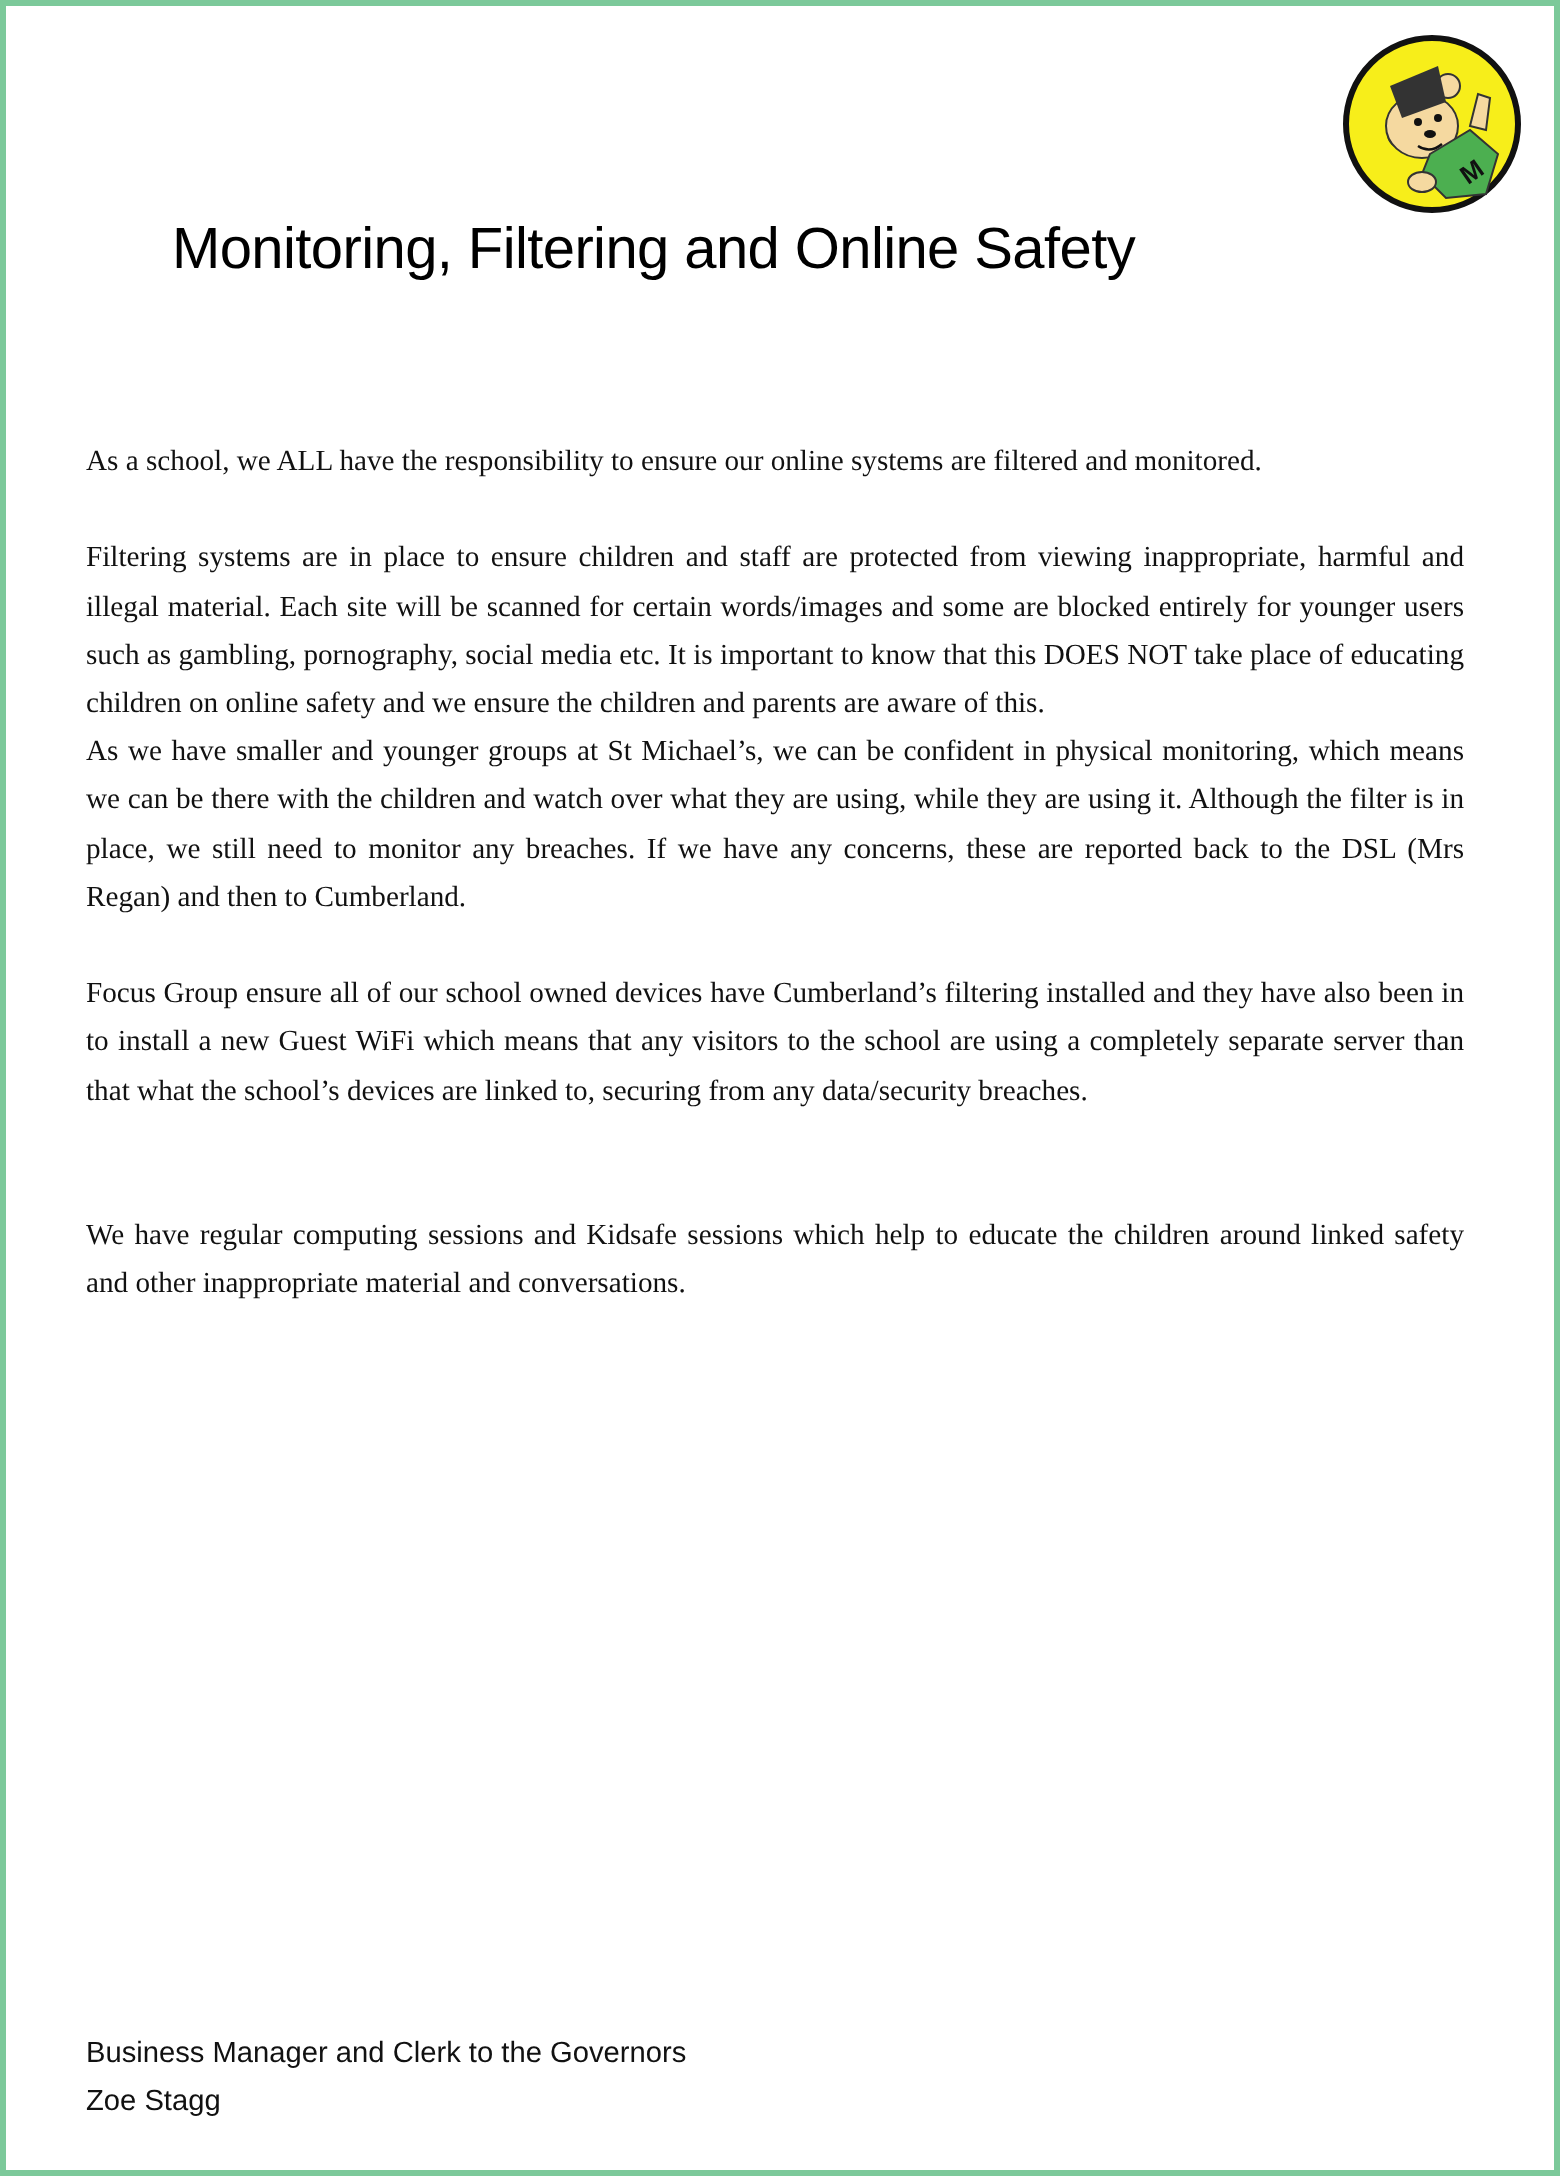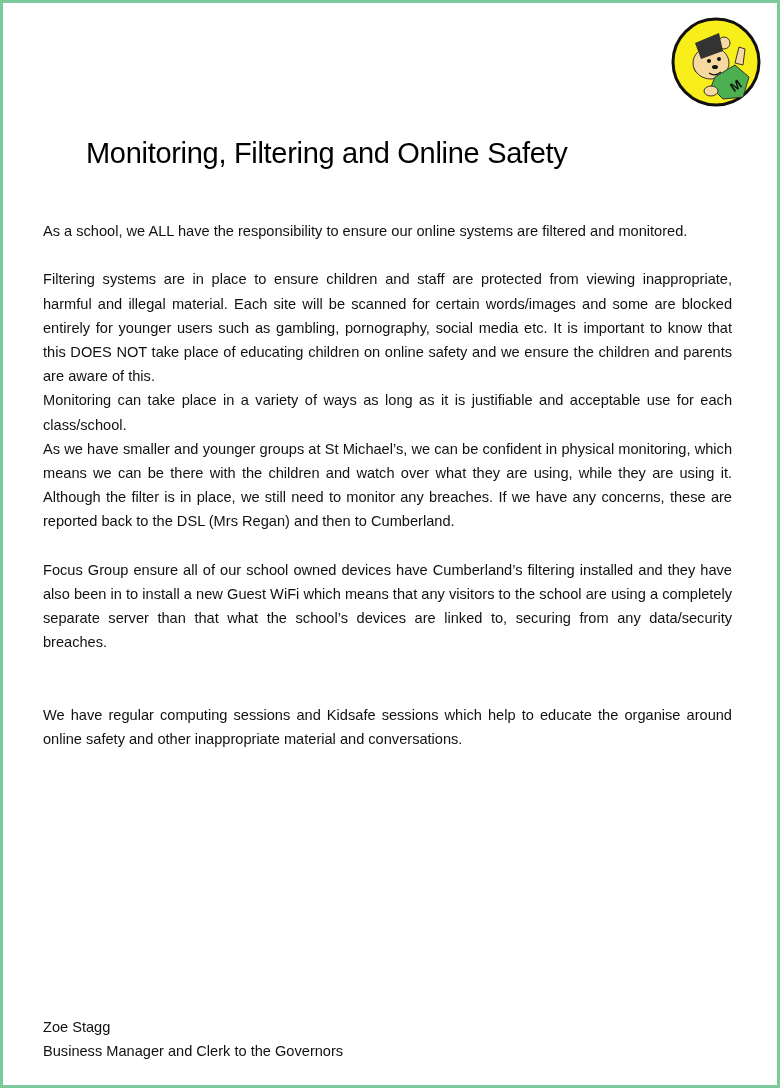--- a/index.html
+++ b/index.html
@@ -7,25 +7,25 @@
   .frame {
     position: absolute; left: 0; top: 0; width: 780px; height: 1088px;
     box-sizing: border-box; border: 3px solid #7cc99a; background: #ffffff;
   }
   .logo {
     position: absolute; left: 668px; top: 14px; width: 90px; height: 90px;
   }
   .title {
     position: absolute; left: 83px; top: 106px;
     font-family: "Liberation Sans", sans-serif; font-size: 29px; color: #000;
-    letter-spacing: -0.3px; white-space: nowrap; margin-top: 28px;
+    letter-spacing: -0.3px; white-space: nowrap;
   }
   .body {
     position: absolute; left: 40px; top: 216px; width: 689px;
-    font-family: Liberation Sans, sans-serif; font-size: 14.6px; line-height: 24.2px;
+    font-family: Liberation Serif, serif; font-size: 14.6px; line-height: 24.2px;
     color: #111; text-align: justify;
   }
   .body p { margin: 0; }
   .body .gap { height: 24.2px; }
   .last-left { text-align-last: left; }
   .signature {
     position: absolute; left: 40px; top: 1012px;
     font-family: "Liberation Sans", sans-serif; font-size: 14.6px; line-height: 24px; color: #111;
   }
 </style>
@@ -51,28 +51,27 @@
       <ellipse cx="40" cy="74" rx="7" ry="5" fill="#f5d9a0" stroke="#333" stroke-width="1"></ellipse>
     </g>
   </svg>
 
   <div class="title">Monitoring, Filtering and Online Safety</div>
 
   <div class="body">
     <p class="last-left">As a school, we ALL have the responsibility to ensure our online systems are filtered and monitored.</p>
     <div class="gap"></div>
     <p class="last-left">Filtering systems are in place to ensure children and staff are protected from viewing inappropriate, harmful and illegal material. Each site will be scanned for certain words/images and some are blocked entirely for younger users such as gambling, pornography, social media etc. It is important to know that this DOES NOT take place of educating children on online safety and we ensure the children and parents are aware of this.</p>
-    <p class="last-left">Monitoring can take place in a variety of ways as long as it is justifiable and acceptable use for each class/school.</p>
     <p class="last-left">As we have smaller and younger groups at St Michael’s, we can be confident in physical monitoring, which means we can be there with the children and watch over what they are using, while they are using it. Although the filter is in place, we still need to monitor any breaches. If we have any concerns, these are reported back to the DSL (Mrs Regan) and then to Cumberland.</p>
     <div class="gap"></div>
     <p class="last-left">Focus Group ensure all of our school owned devices have Cumberland’s filtering installed and they have also been in to install a new Guest WiFi which means that any visitors to the school are using a completely separate server than that what the school’s devices are linked to, securing from any data/security breaches.</p>
     <div class="gap"></div>
     <div class="gap"></div>
-    <p class="last-left">We have regular computing sessions and Kidsafe sessions which help to educate the organise around online safety and other inappropriate material and conversations.</p>
+    <p class="last-left">We have regular computing sessions and Kidsafe sessions which help to educate the children around linked safety and other inappropriate material and conversations.</p>
     <div class="gap"></div>
   </div>
 
   <div class="signature">
+    <div>Business Manager and Clerk to the Governors</div>
     <div>Zoe Stagg</div>
-    <div>Business Manager and Clerk to the Governors</div>
   </div>
 
 </div>
 
 </body></html>

